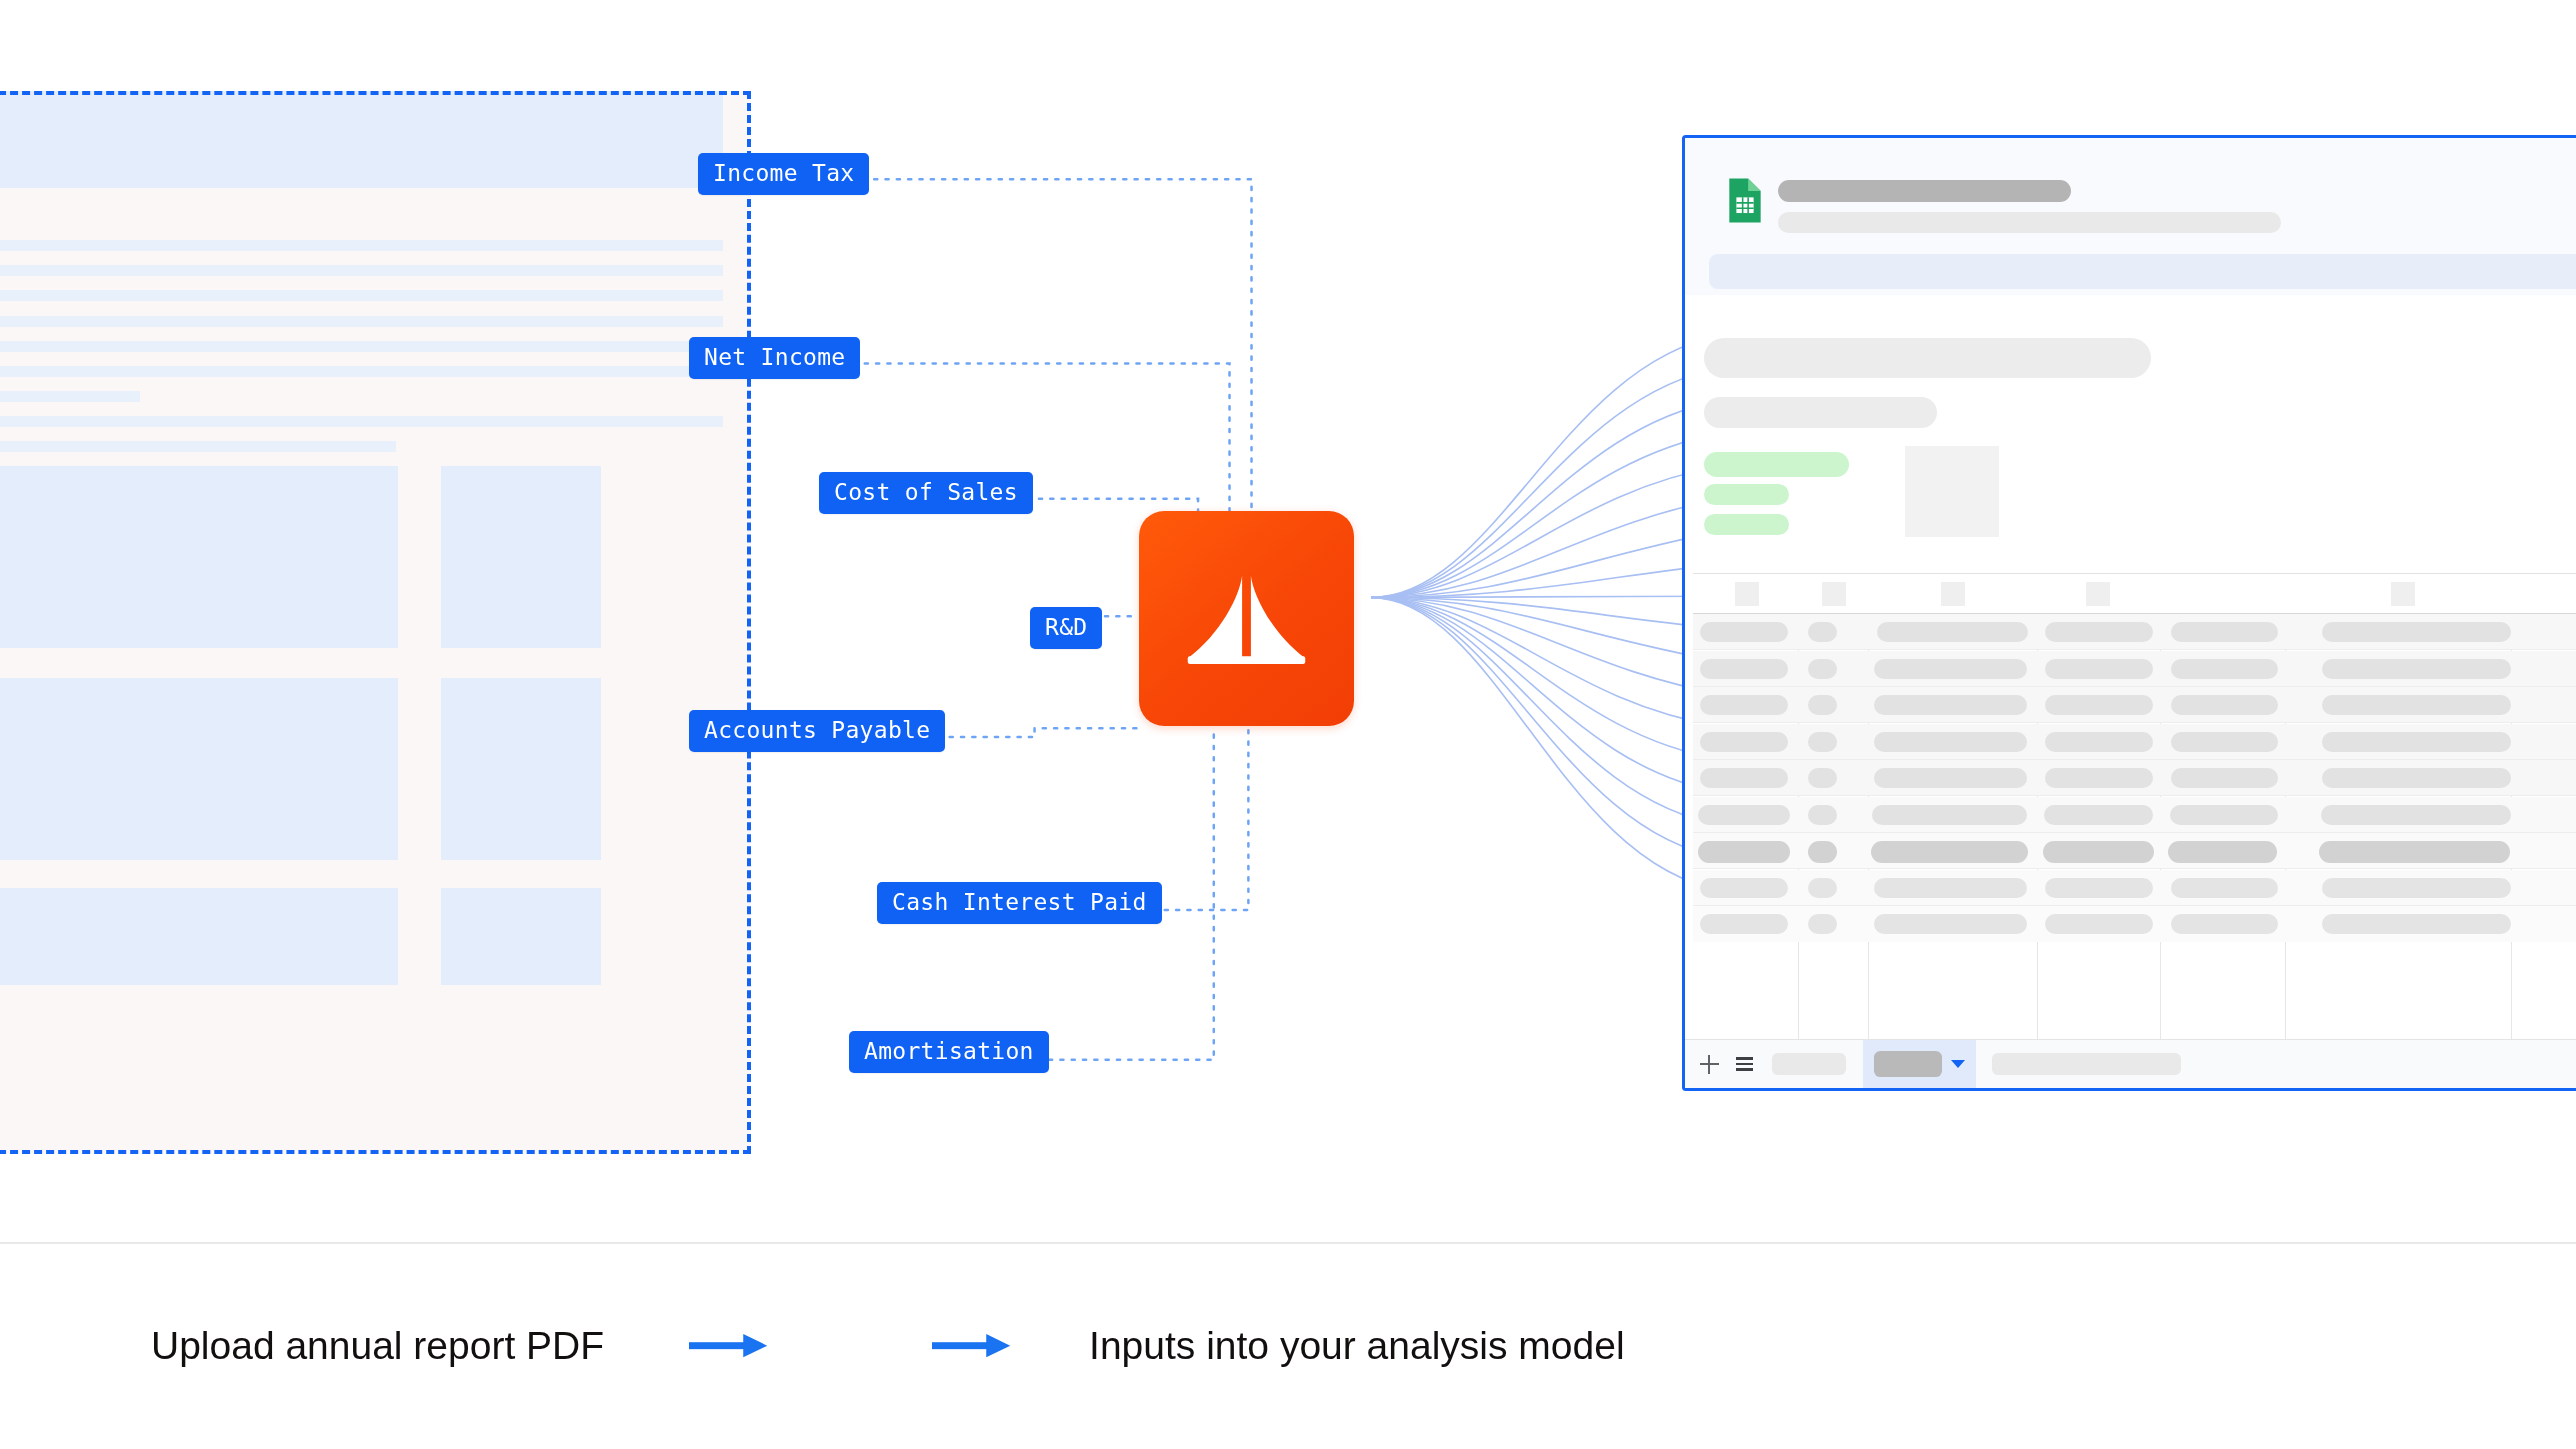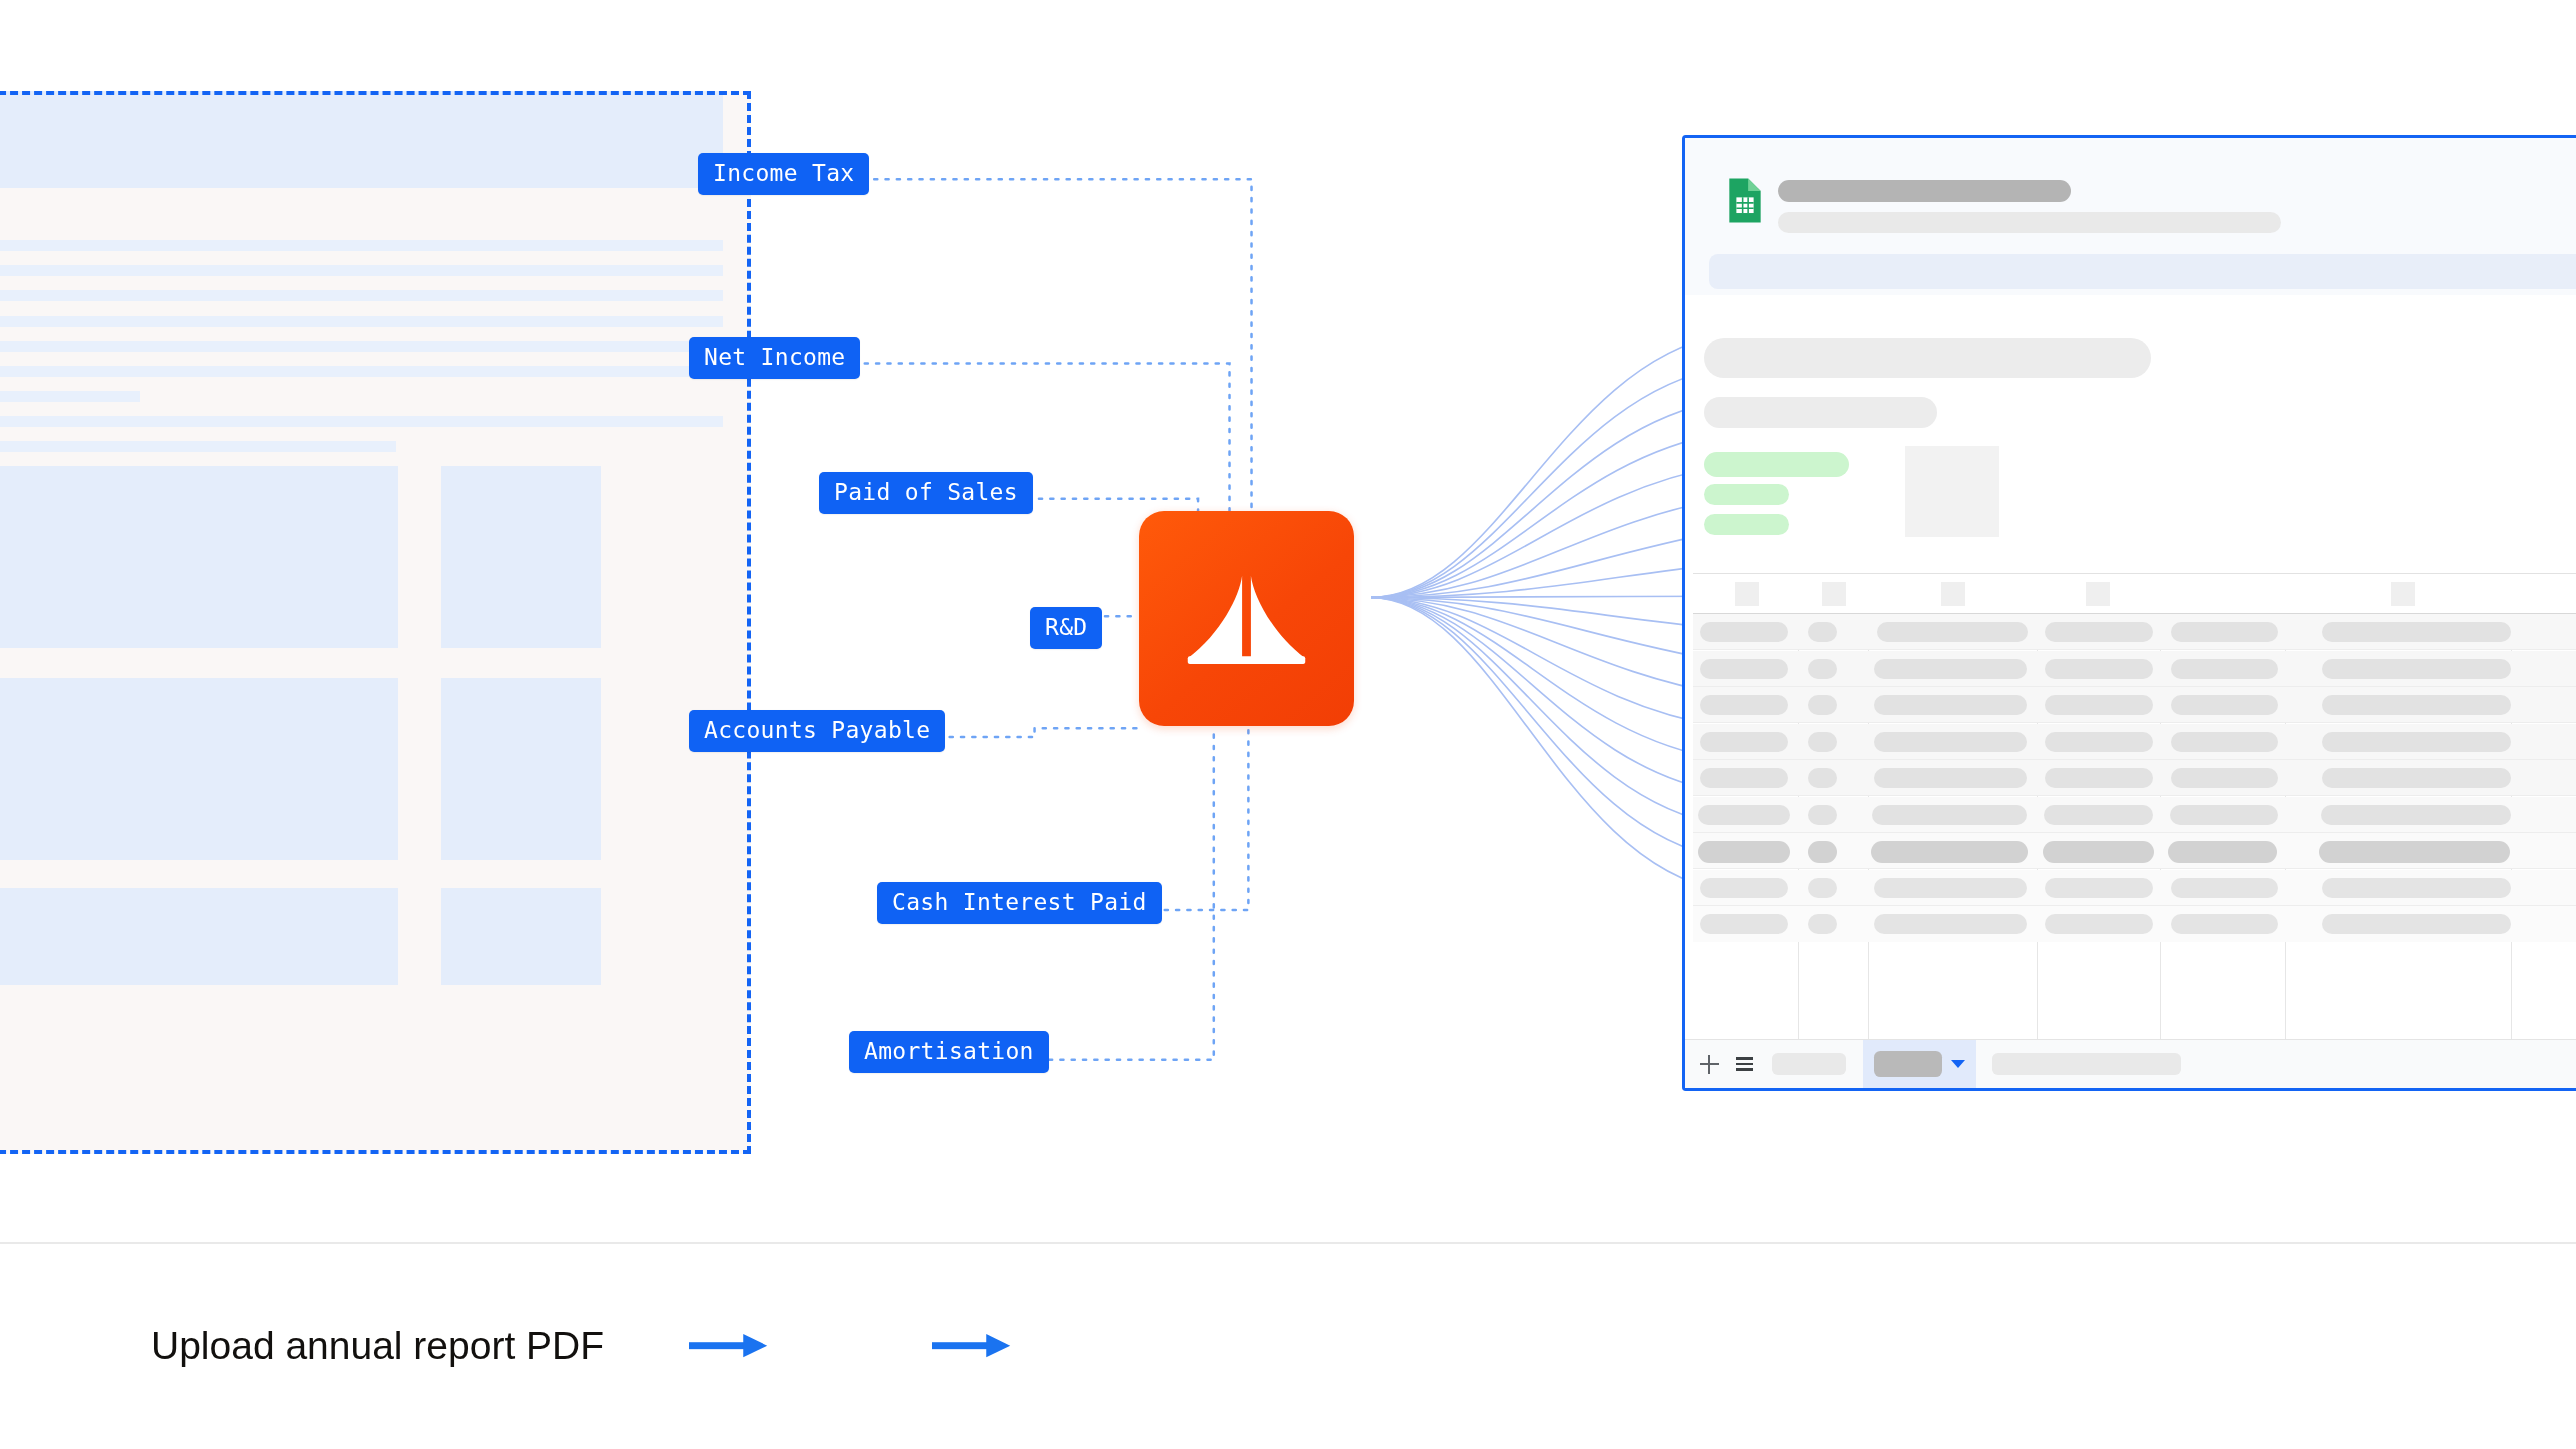--- a/index.html
+++ b/index.html
@@ -144,21 +144,21 @@
       <path d="M1510 1172 H1645 V1158 H1811"></path>
 
       <path d="M1852 1447 H1985 V1160"></path>
 
       <path d="M1614 1685 H1930 V1160"></path>
     </g>
   </svg>
 
   <div class="chip" style="left:698px;top:153px;">Income Tax</div>
   <div class="chip" style="left:689px;top:337px;">Net Income</div>
-  <div class="chip" style="left:819px;top:472px;">Paid of Sales</div>
+  <div class="chip" style="left:819px;top:472px;">Cost of Sales</div>
   <div class="chip" style="left:1030px;top:607px;text-align:right;">R&amp;D</div>
   <div class="chip" style="left:689px;top:710px;">Accounts Payable</div>
   <div class="chip" style="left:877px;top:882px;">Cash Interest Paid</div>
   <div class="chip" style="left:849px;top:1031px;">Amortisation</div>
 
   <div id="logo">
     <svg width="145" height="101" viewBox="0 0 230 160">
       <path d="M108 12 C104 44 74 104 22 143 L22 150 L108 150 L108 12 Z" fill="#ffffff"></path>
       <path d="M122 12 C126 44 156 104 208 143 L208 150 L122 150 L122 12 Z" fill="#ffffff"></path>
       <rect x="22" y="140" width="186" height="12" rx="3" fill="#ffffff"></rect>
@@ -337,16 +337,17 @@
       <rect x="0" y="24" width="95" height="11" fill="#1A73F0"></rect>
       <path d="M86 11 L124 29.5 L86 48 Z" fill="#1A73F0"></path>
     </svg>
     <div style="width:79px;flex:0 0 auto;"></div>
     <div style="width:82px;flex:0 0 auto;"></div>
     <svg class="cap-arrow" viewBox="0 0 130 60">
       <rect x="0" y="24" width="95" height="11" fill="#1A73F0"></rect>
       <path d="M86 11 L124 29.5 L86 48 Z" fill="#1A73F0"></path>
     </svg>
     <div style="width:75px;flex:0 0 auto;"></div>
+    <div class="cap-text">Inputs into your analysis model</div>
   </div>
 
 </div>
 
 
 </body></html>

